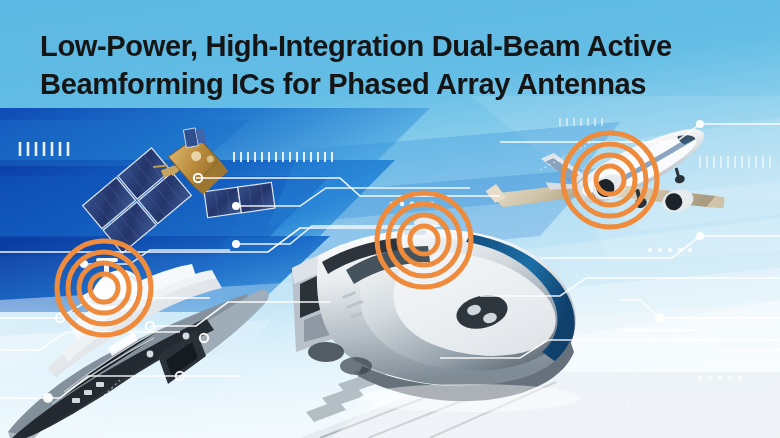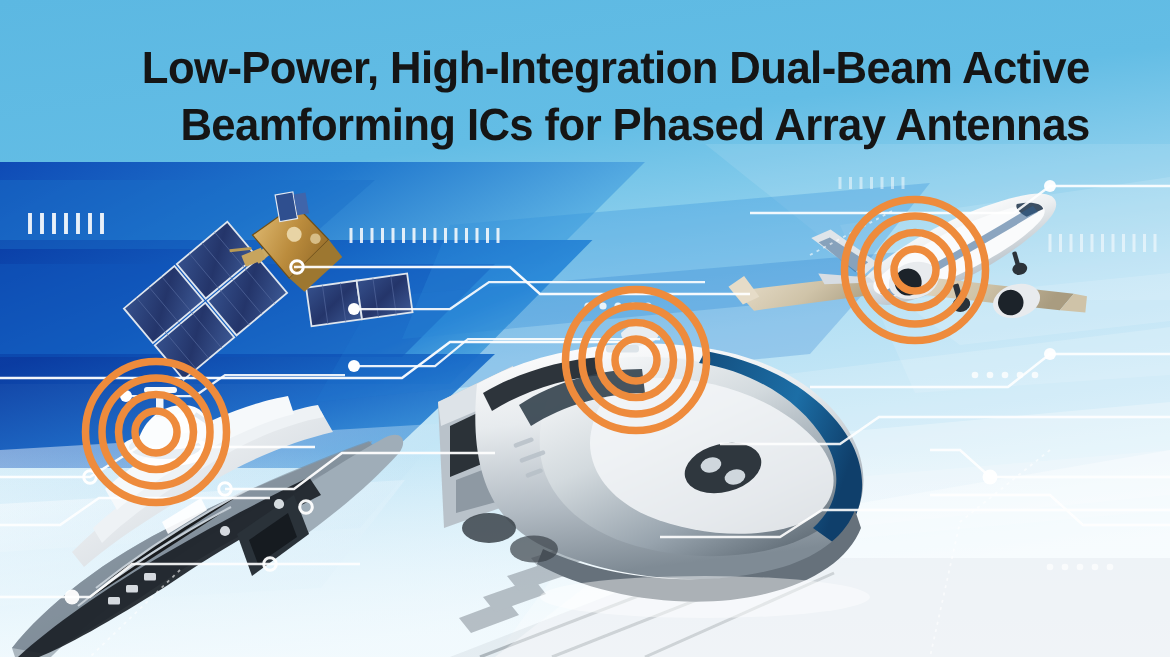--- a/index.html
+++ b/index.html
@@ -6,22 +6,22 @@
   *{box-sizing:border-box;}
   #banner{
     position:relative;
     width:780px;height:438px;
     overflow:hidden;
     font-family:"Liberation Sans","DejaVu Sans",sans-serif;
     background:#5cb8e2;
   }
   #banner svg.layer{position:absolute;left:0;top:0;width:780px;height:438px;display:block;}
   #title-block{
-    position:absolute;left:28px;top:27px;width:720px;
-    z-index:40;pointer-events:none;text-align:right;
+    position:absolute;left:40px;top:27px;width:720px;
+    z-index:40;pointer-events:none;
   }
   .title-line{
     font-family:"Liberation Sans","DejaVu Sans",sans-serif;
     font-weight:bold;
     font-size:30px;
     line-height:38px;
     letter-spacing:-0.4px;
     color:#151515;
     white-space:nowrap;
     transform:scaleX(0.97);

